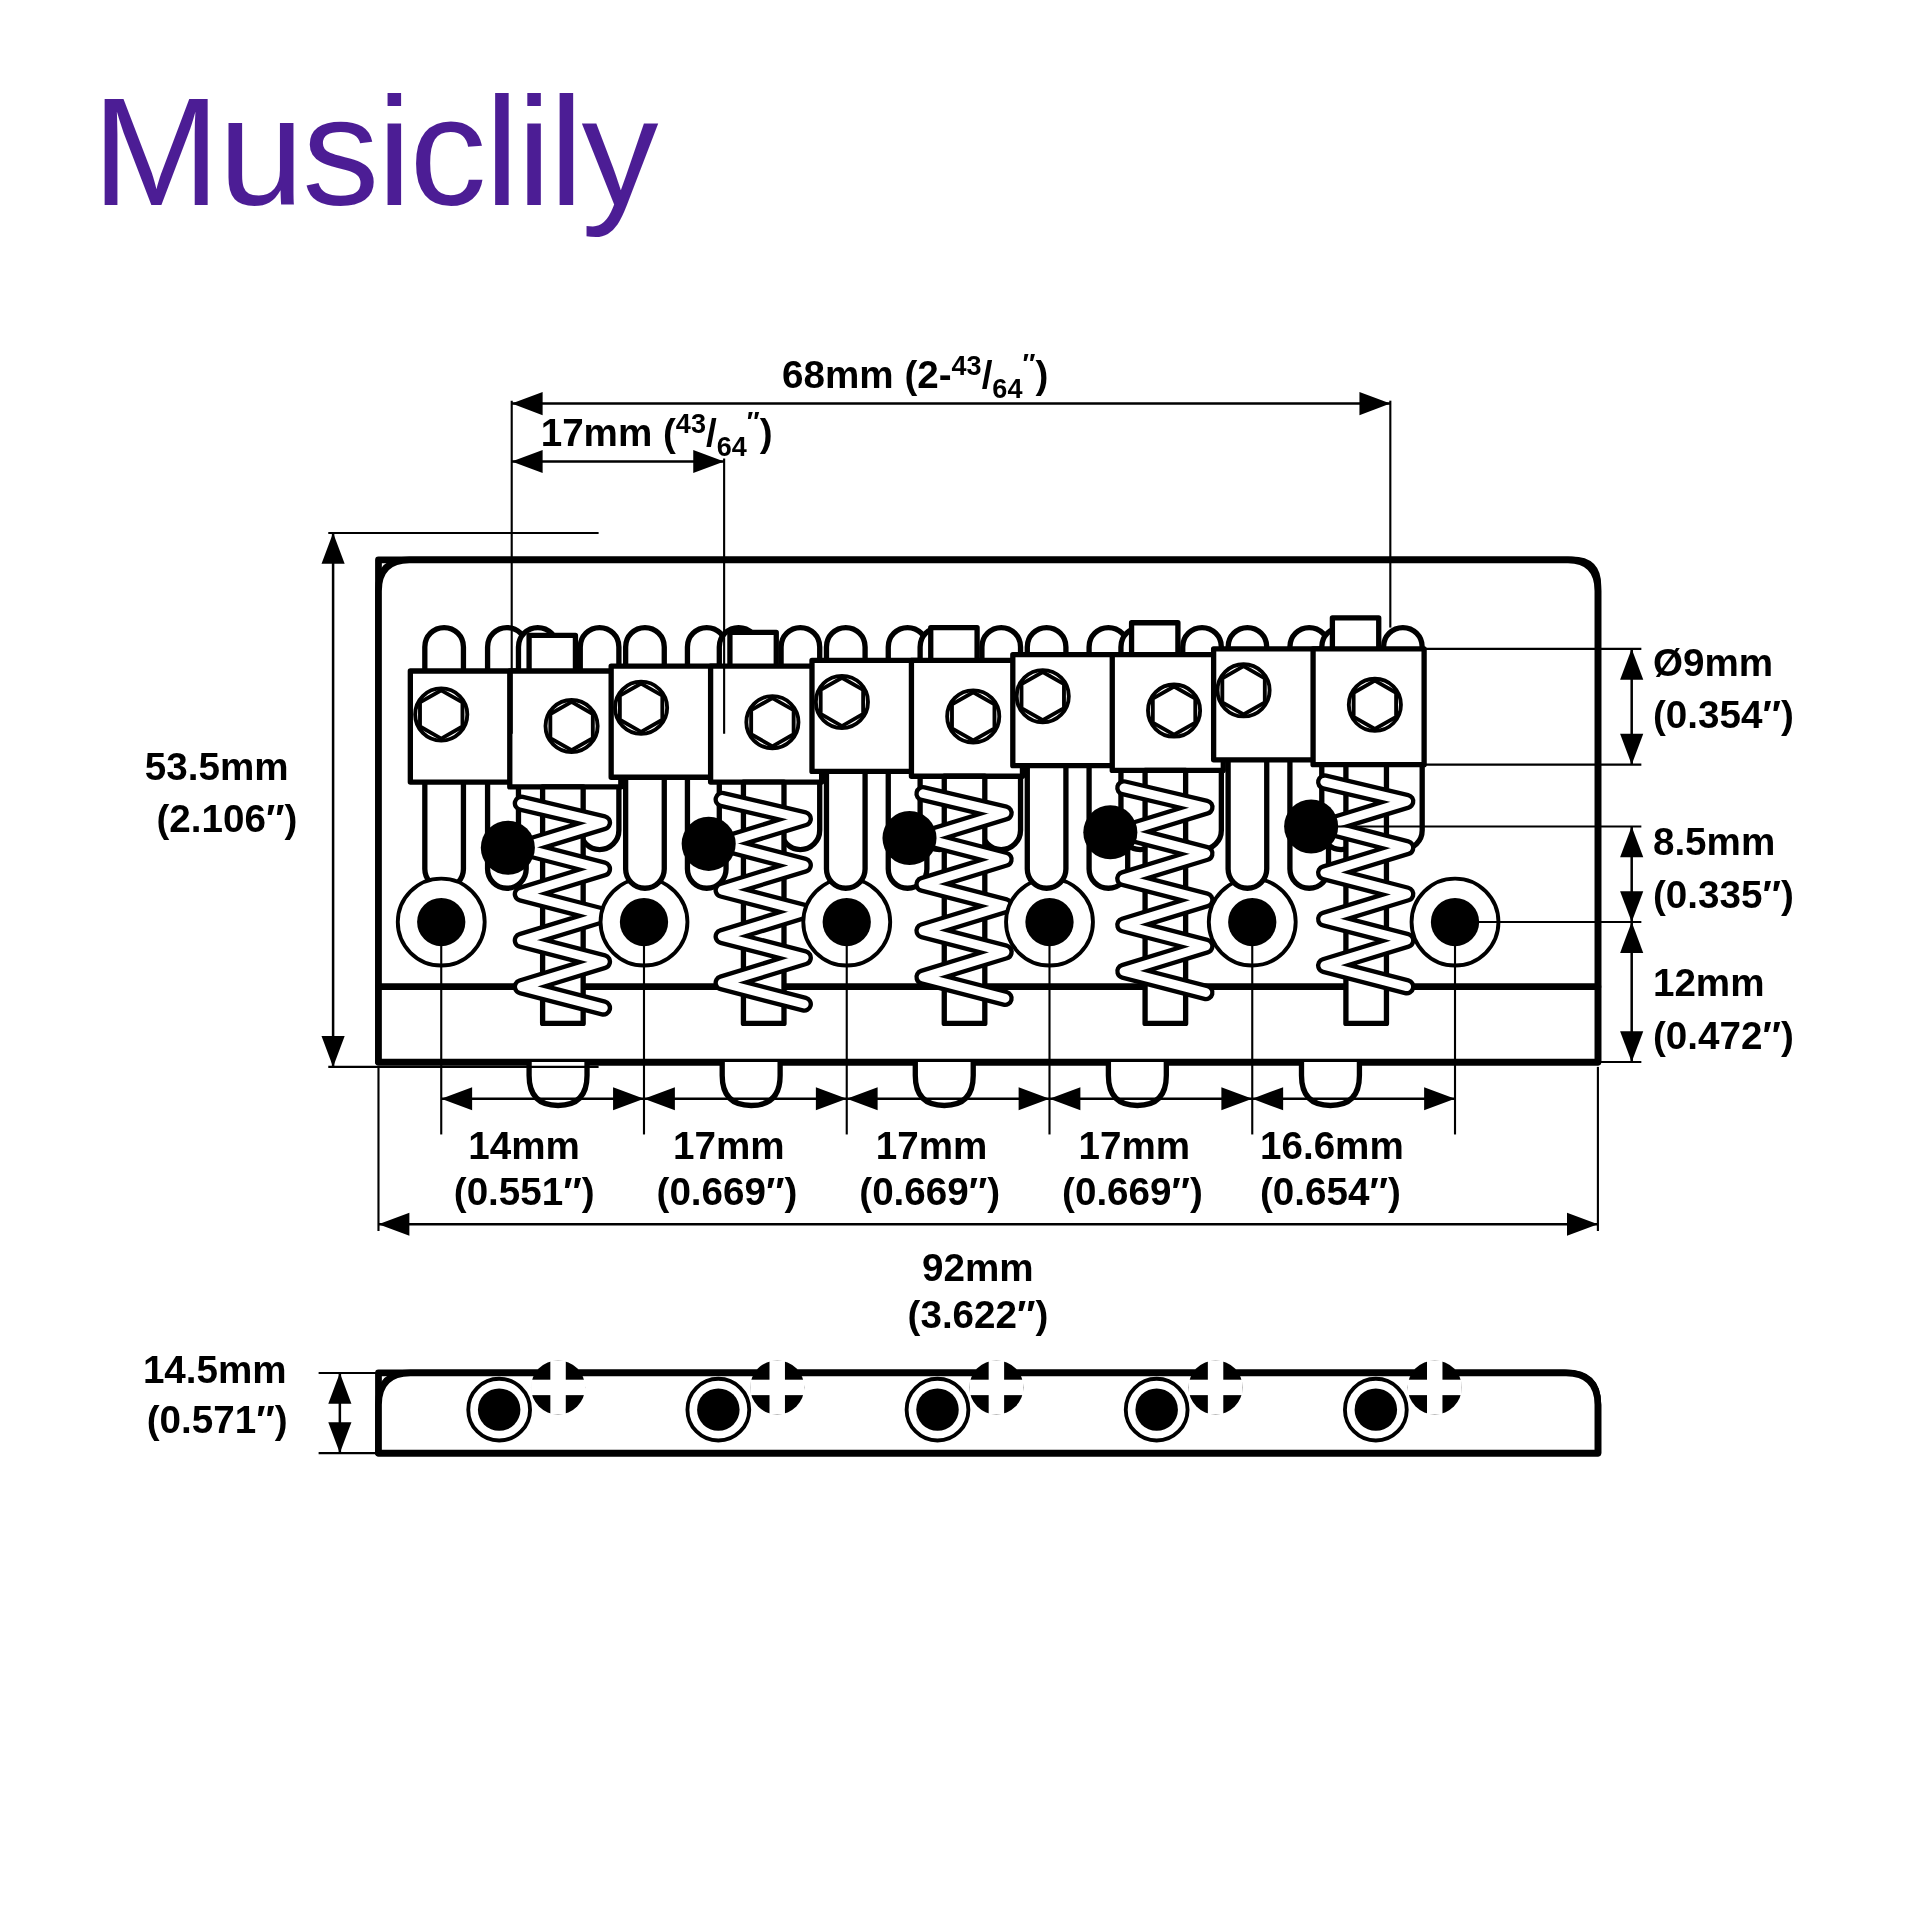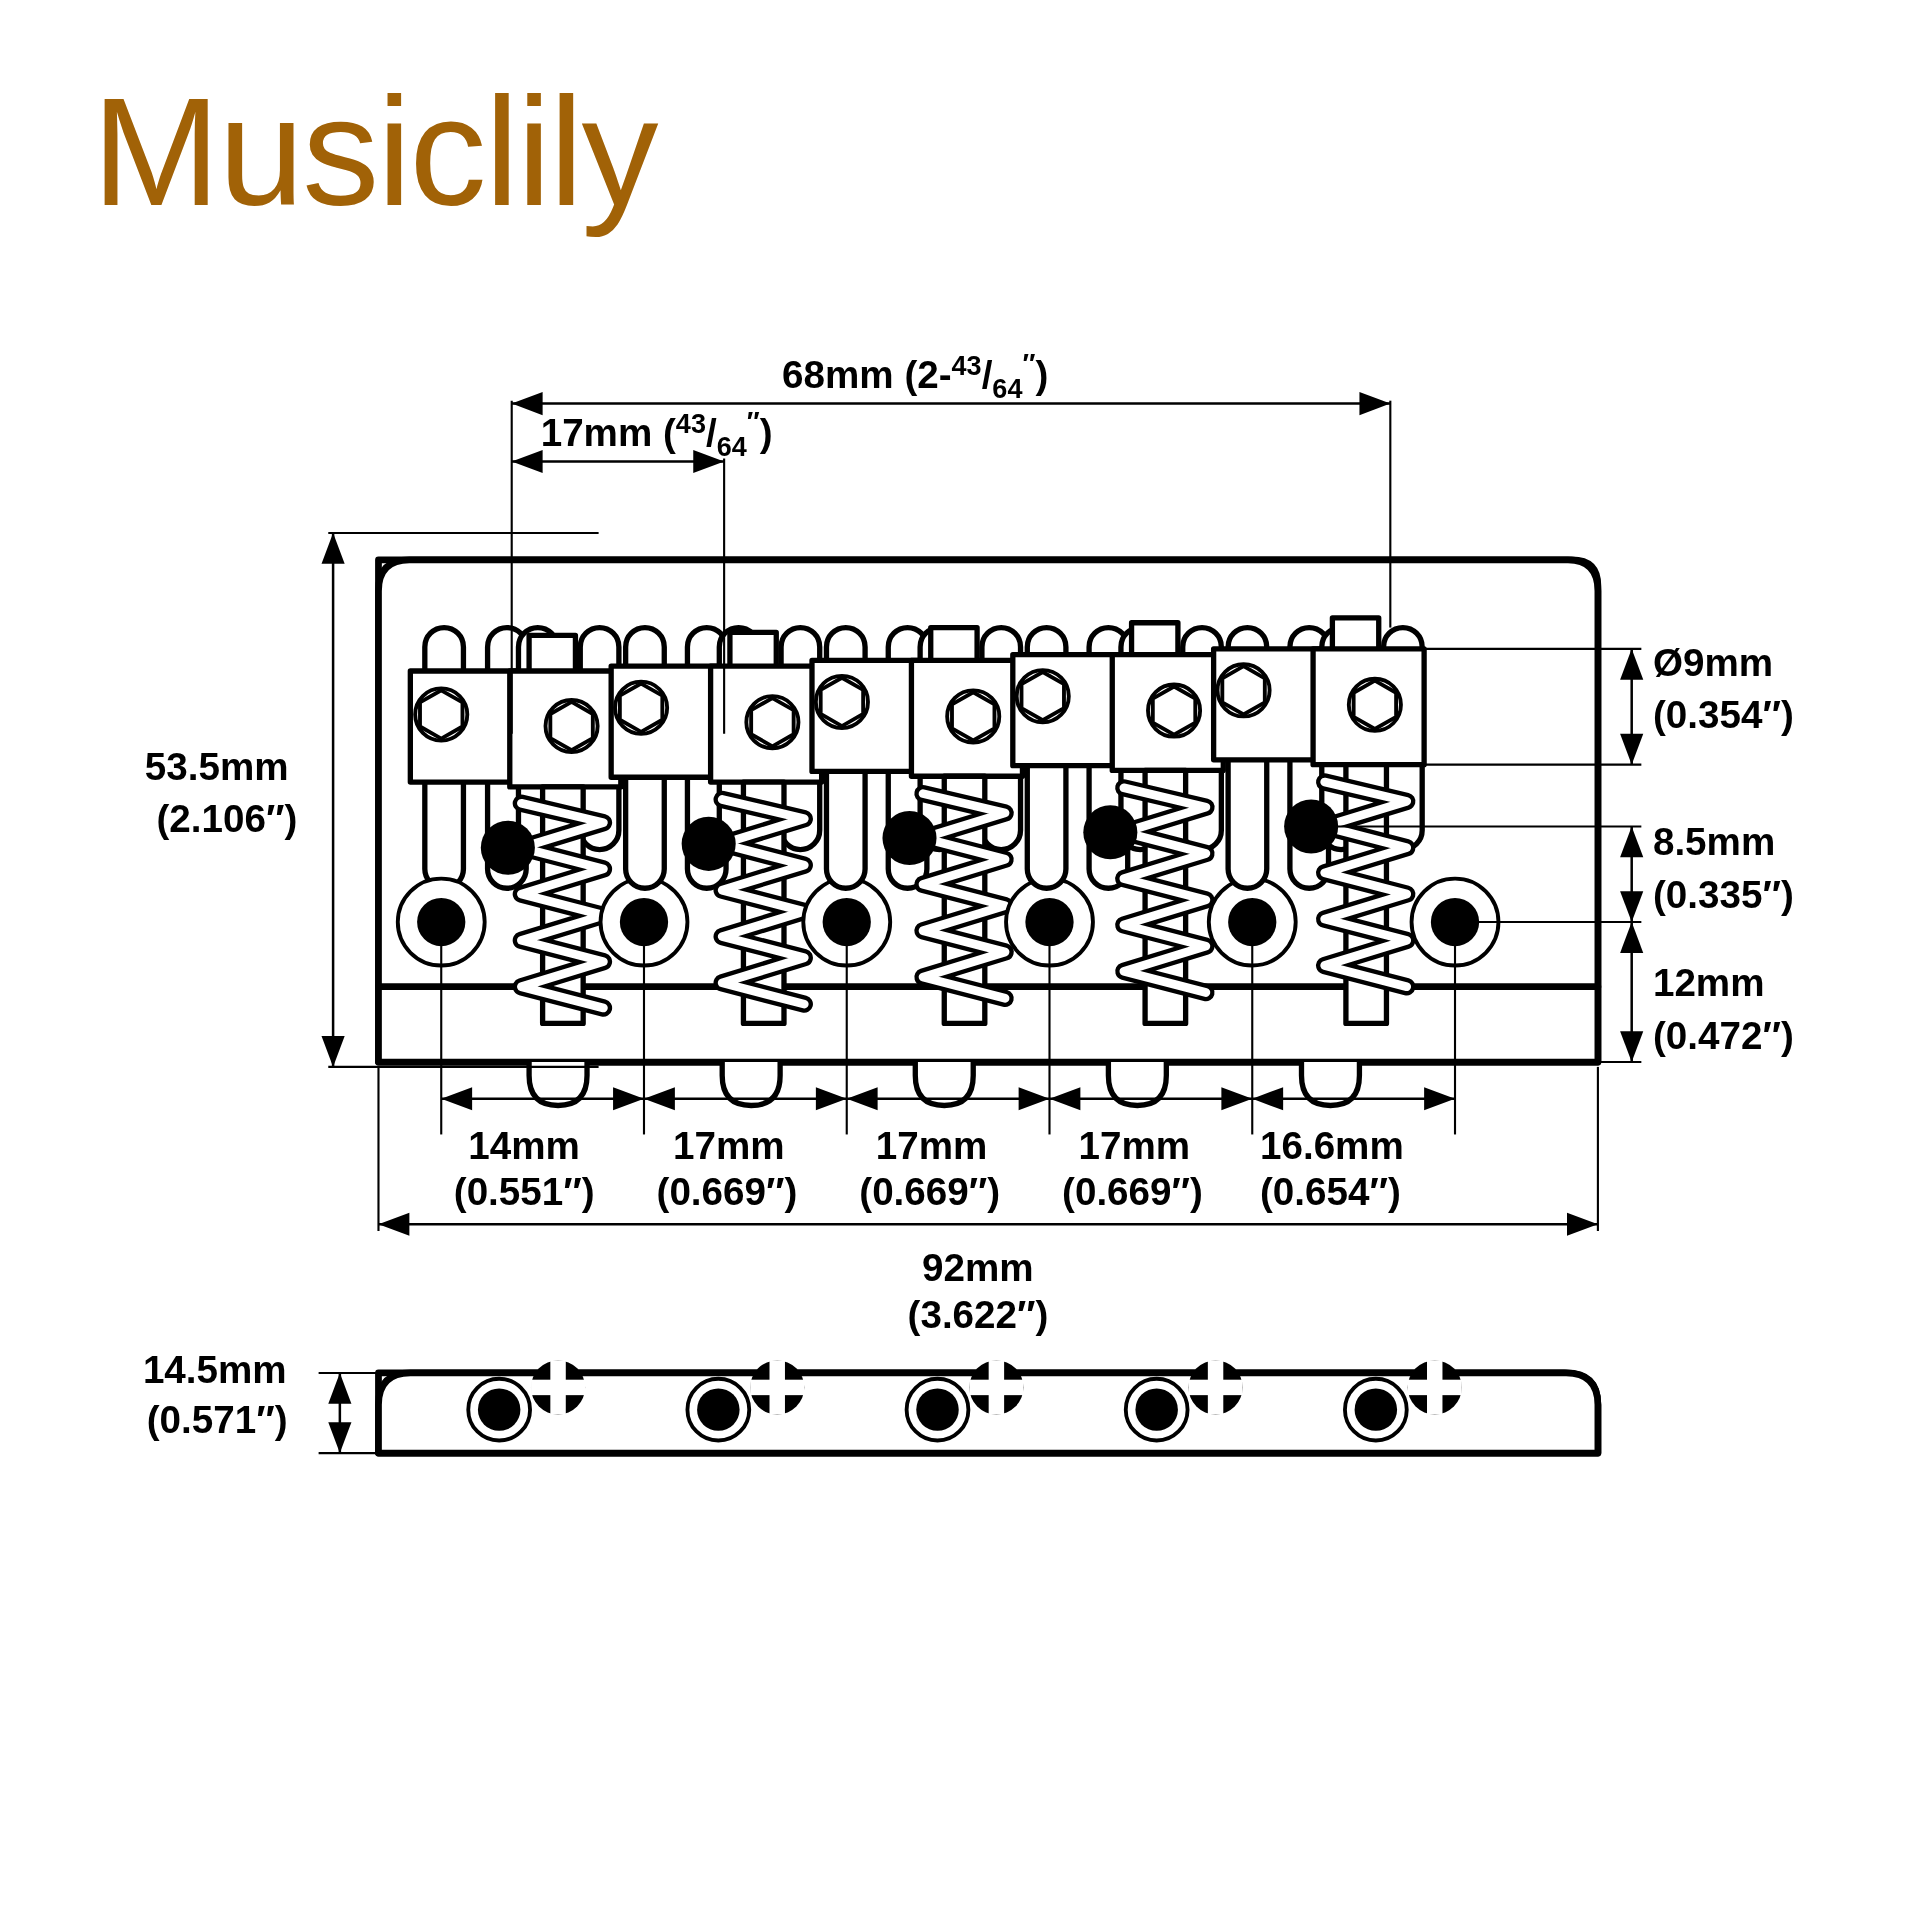--- a/index.html
+++ b/index.html
@@ -9,21 +9,21 @@
     overflow:hidden;
     position:relative;
   }
   #sheet{position:absolute;inset:0;width:1931px;height:1931px;}
   .brand{
     position:absolute;
     left:92px; top:75px;
     font-size:154px;
     font-weight:400;
     letter-spacing:-1.9px;
-    color:#a16207;
+    color:#4c1d95;
     line-height:1;
     font-family:"Liberation Sans", sans-serif;
   }
   svg text{
     font-family:"Liberation Sans", sans-serif;
     font-weight:bold;
     fill:#000;
   }
   .dimtxt{font-size:40px;}
   .sup{font-size:28px;}

